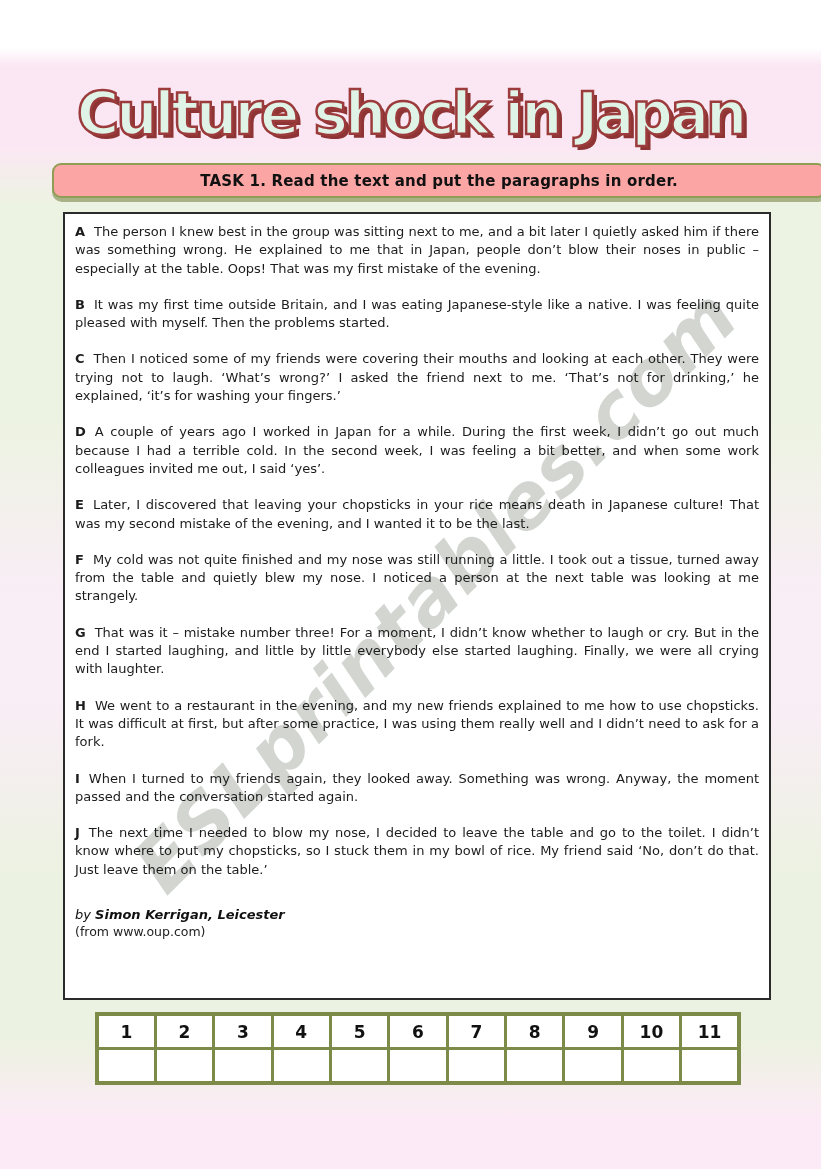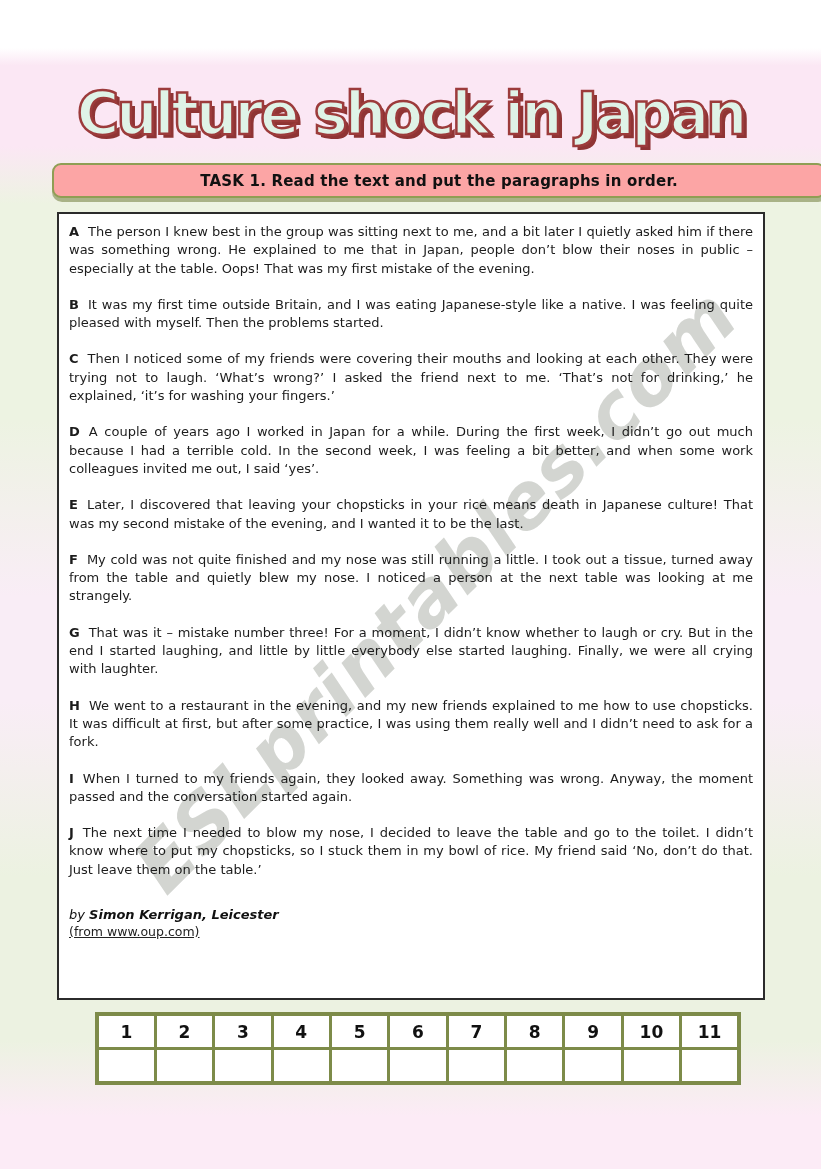--- a/index.html
+++ b/index.html
@@ -27,35 +27,35 @@
     box-sizing:border-box;background:#fca5a5;
     border:2px solid #8f9e54;border-radius:9px;
     box-shadow:1px 3px 0 1px #a9b287;
     display:flex;align-items:center;justify-content:center;
     z-index:2;
   }
   .task-box .task-label{
     font-size:15px;font-weight:bold;color:#111;letter-spacing:0.2px;
   }
   .text-box{
-    position:absolute;left:57px;top:212px;width:708px;height:788px;
+    position:absolute;left:63px;top:212px;width:708px;height:788px;
     box-sizing:border-box;background:#ffffff;border:2px solid #2b2b2b;
     padding:9px 10px 6px 10px;
   }
   .para{
     position:relative;z-index:4;
     margin:0 0 18px 0;
     font-size:13px;line-height:18.3px;color:#1c1c1c;
     text-align:justify;
   }
   .para .pletter{font-weight:bold;margin-right:9px;}
   .attribution{position:relative;z-index:4;margin-top:28px;}
   .byline{font-size:13px;font-style:italic;color:#111;}
   .byline .author{font-weight:bold;}
-  .source-line{font-size:12.5px;color:#222;margin-top:2px;text-decoration:underline;}
+  .source-line{font-size:12.5px;color:#222;margin-top:2px;}
   .watermark{
     position:absolute;left:20px;top:535px;width:830px;height:110px;
     display:flex;align-items:center;justify-content:center;
     transform:rotate(-45deg);transform-origin:50% 50%;
     z-index:3;pointer-events:none;
     font-size:76px;font-weight:bold;font-style:italic;
     color:rgba(158,162,152,0.45);
     text-shadow:2px 2px 0 rgba(255,255,255,0.55);
     white-space:nowrap;letter-spacing:1px;
   }

